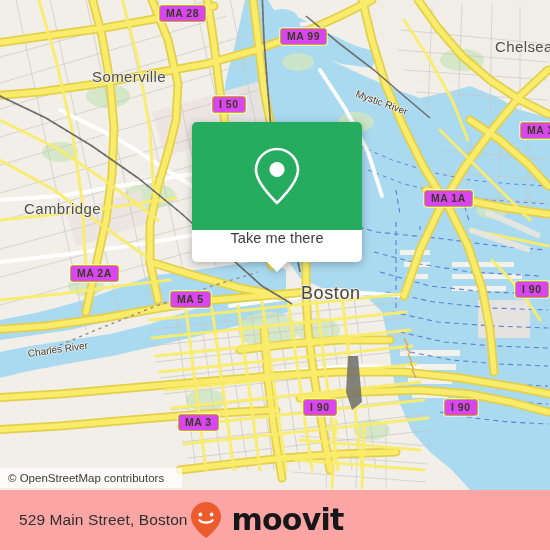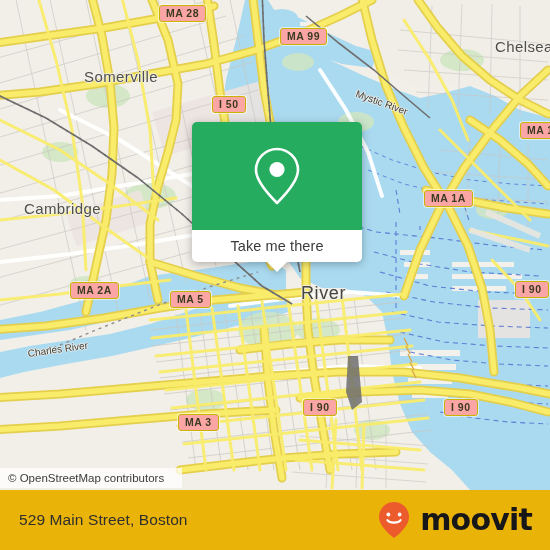--- a/index.html
+++ b/index.html
@@ -44,21 +44,21 @@
       1px 0 0 rgba(242,239,233,.9), -1px 0 0 rgba(242,239,233,.9),
       0 1px 0 rgba(242,239,233,.9), 0 -1px 0 rgba(242,239,233,.9);
   }
   .lbl-city   { font-size: 15px; letter-spacing: .4px; color:#4e4e4b; }
   .lbl-city-lg{ font-size: 18px; letter-spacing: .6px; color:#46463f; }
   .lbl-water  { font-size: 10px; color: #3d3d3a; font-style: normal; }
 
   
   .shield {
     position: absolute;
-    background: #fca5a5;
+    background: #d946ef;
     border: 1px solid #c9b200;
     border-radius: 3px;
     color: #3b3a22;
     font-size: 10.5px;
     font-weight: bold;
     letter-spacing: .5px;
     line-height: 15px;
     height: 15px;
     padding: 0 6px;
     box-sizing: content-box;
@@ -82,21 +82,21 @@
     display: flex;
     align-items: center;
     justify-content: center;
   }
   #popup-pin-icon { display:block; }
   #popup-action {
     background: #ffffff;
     height: 32px;
     border-radius: 0 0 5px 5px;
     display: flex;
-    align-items: center;
+    align-items: flex-start;
     justify-content: center;
     position: relative;
   }
   #popup-action-label {
     font-size: 14.5px;
     color: #3b3b3b;
     font-family: "Liberation Sans", sans-serif;
     letter-spacing: .1px;
   }
   #popup-tail {
@@ -126,24 +126,24 @@
     white-space: nowrap;
   }
 
   
   #footer {
     position: absolute;
     left: 0;
     top: 490px;
     width: 550px;
     height: 60px;
-    background: #eab308;
+    background: #fca5a5;
     display: flex;
     align-items: center;
-    justify-content: space-between;
+    justify-content: flex-start;
     box-sizing: border-box;
     padding: 0 18px 0 19px;
   }
   #footer-address {
     font-size: 15.5px;
     color: #2f2f2f;
     font-family: "Liberation Sans", sans-serif;
     letter-spacing: .1px;
   }
   #brand-logo {
@@ -446,33 +446,33 @@
 
         <g stroke="#e9e6df" stroke-width="6" fill="none" opacity="0.9">
           <path d="M470 230 L530 250"></path>
           <path d="M486 212 L540 236"></path>
         </g>
 
         <path d="M348 356 L358 356 L362 402 L352 410 L346 392 Z" fill="#6d6d6d" opacity="0.85"></path>
       </g>
     </svg>
 
-    <div class="map-label lbl-city" style="left:60px; top:68px;padding-left:24px;">Somerville</div>
+    <div class="map-label lbl-city" style="left:68px; top:68px;padding-left:24px;">Somerville</div>
     <div class="map-label lbl-city" style="left:24px; top:172px;margin-top:28px;">Cambridge</div>
     <div class="map-label lbl-city" style="left:458px; top:38px;padding-left:37px;">Chelsea</div>
-    <div class="map-label lbl-city-lg" style="left:301px; top:283px;">River</div>
+    <div class="map-label lbl-city-lg" style="left:301px; top:283px;">Boston</div>
     <div class="map-label lbl-water" style="left:358px; top:88px; transform:rotate(20deg); transform-origin:left top;">Mystic River</div>
     <div class="map-label lbl-water" style="left:27px; top:348px; transform:rotate(-8deg); transform-origin:left top;">Charles River</div>
 
     <div class="shield" style="left:159px; top:5px;">MA 28</div>
     <div class="shield" style="left:280px; top:0px;margin-top:28px;">MA 99</div>
     <div class="shield" style="left:212px; top:96px;">I 50</div>
     <div class="shield" style="left:520px; top:122px;">MA 1</div>
     <div class="shield" style="left:424px; top:190px;">MA 1A</div>
-    <div class="shield" style="left:70px; top:282px;text-align:right;">MA 2A</div>
+    <div class="shield" style="left:70px; top:265px;text-align:right;">MA 2A</div>
     <div class="shield" style="left:170px; top:291px;">MA 5</div>
     <div class="shield" style="left:515px; top:281px;">I 90</div>
     <div class="shield" style="left:303px; top:399px;">I 90</div>
     <div class="shield" style="left:444px; top:399px;">I 90</div>
     <div class="shield" style="left:178px; top:414px;">MA 3</div>
 
     <div id="popup-card">
       <div id="popup-green">
         <svg id="popup-pin-icon" width="52" height="62" viewBox="0 0 52 62">
           <path d="M26 4 C14.4 4 5 13.4 5 25 C5 36 18 50 26 58 C34 50 47 36 47 25 C47 13.4 37.6 4 26 4 Z" fill="none" stroke="#ffffff" stroke-width="2.6" stroke-linejoin="round"></path>

